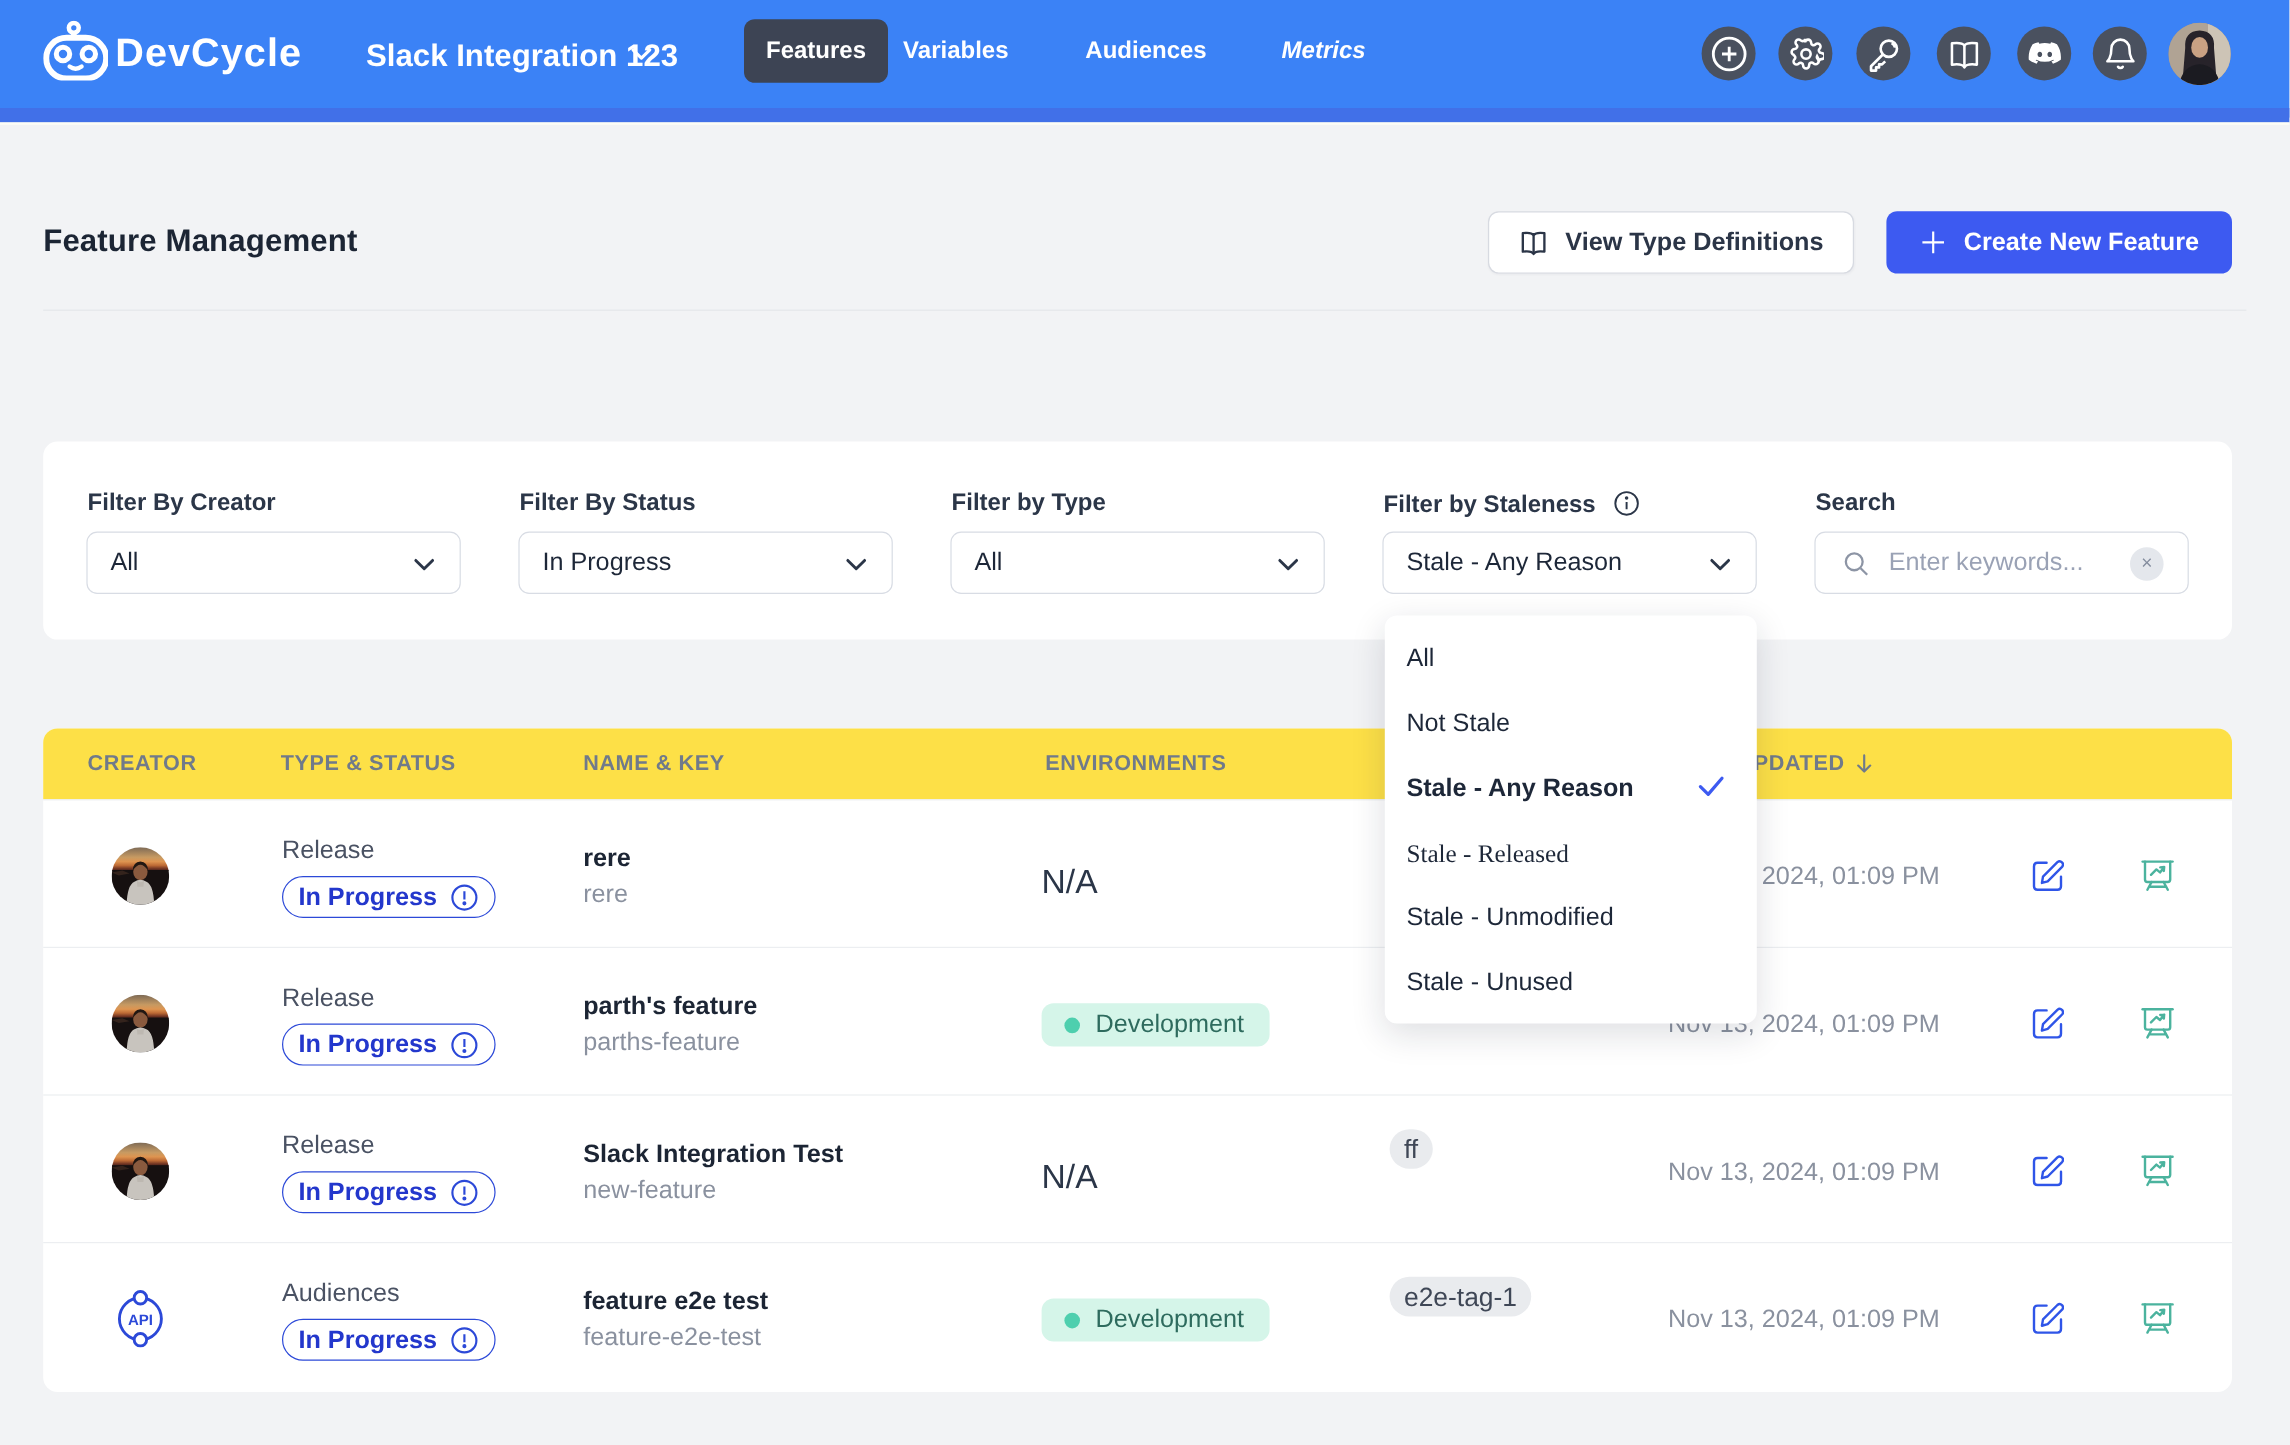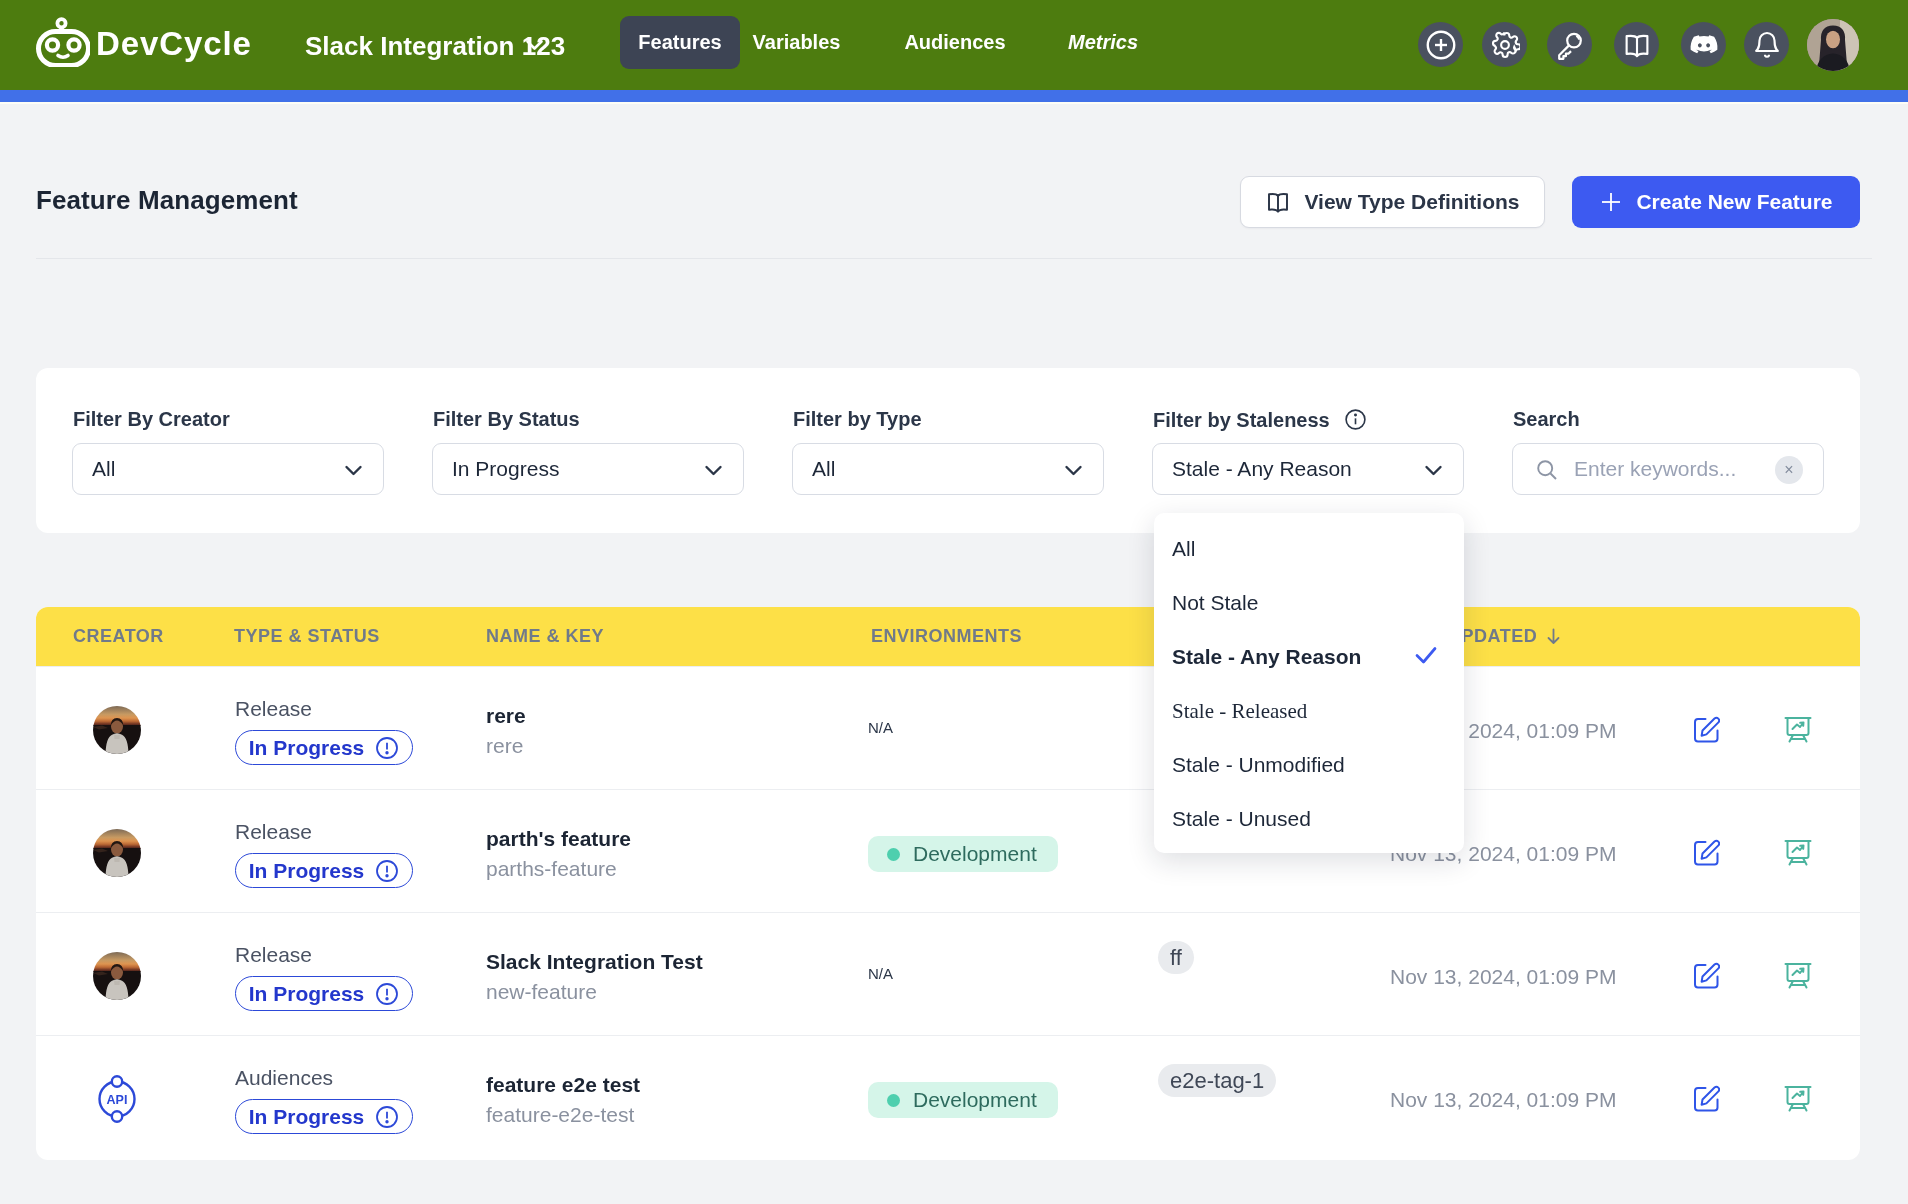--- a/index.html
+++ b/index.html
@@ -1,20 +1,20 @@
 <!DOCTYPE html>
 <html><head>
 <meta charset="utf-8">
 <style>
 * { margin:0; padding:0; box-sizing:border-box; }
 html,body { width:1908px; height:1204px; overflow:hidden; }
 body { font-family:"Liberation Sans", sans-serif; background:#f2f3f5; position:relative; }
 
 
-.nav { position:absolute; left:0; top:0; width:1908px; height:98px; background:#4d7c0f; }
+.nav { position:absolute; left:0; top:0; width:1908px; height:98px; background:#3b82f6; }
 .bluebar { position:absolute; left:0; top:90px; width:1908px; height:12px; background:#4170e8; }
 .whitebar { position:absolute; left:0; top:102px; width:1908px; height:2px; background:#fdfdf6; }
 .logo { position:absolute; left:36px; top:17px; }
 .logoword { position:absolute; left:96px; top:25px; color:#fff; font-size:33px; font-weight:bold; letter-spacing:0.9px; }
 .proj { position:absolute; left:305px; top:31px; color:#fff; font-size:26px; font-weight:bold; white-space:nowrap; }
 .proj svg { position:absolute; left:220px; top:8px; }
 .tab { position:absolute; top:16px; height:53px; border-radius:9px; color:#fff; font-size:20px; font-weight:bold; display:flex; align-items:center; justify-content:center; }
 .tab.active { background:#3d4454;margin-left:32px; }
 .navicon { position:absolute; top:22px; width:45px; height:45px; border-radius:50%; background:#4a515f; display:flex; align-items:center; justify-content:center; }
 
@@ -38,21 +38,21 @@
 
 .tablecard { position:absolute; left:36px; top:607px; width:1824px; height:553px; background:#fff; border-radius:12px; }
 .thead { position:absolute; left:0; top:0; width:1824px; height:59px; background:#fde047; border-radius:12px 12px 0 0; }
 .th { position:absolute; top:0; height:59px; display:flex; align-items:center; font-size:18px; font-weight:bold; letter-spacing:0.5px; color:#707a8a; white-space:nowrap; }
 .row { position:absolute; left:0; width:1824px; height:123px; border-top:1px solid #eceef1; }
 .rel { position:absolute; white-space:nowrap; }
 .typetxt { font-size:21px; color:#4a5263; }
 .pill-prog { width:178px; height:35px; border:1.6px solid #2c49d8; border-radius:18px; color:#2337cc; font-size:21px; font-weight:bold; display:flex; align-items:center; justify-content:center; gap:11px; }
 .fname { font-size:21px; font-weight:bold; color:#1c2534; }
 .fkey { font-size:21px; color:#8a919f; }
-.na { font-size:15px; color:#2b3648; }
+.na { font-size:28px; color:#2b3648; }
 .envpill { height:36px; background:#d5f5e9; border-radius:10px; display:flex; align-items:center; padding:0 21px 0 19px; gap:13px; font-size:21px; color:#2e6b5e; }
 .envdot { width:13px; height:13px; border-radius:50%; background:#4ecfae; }
 .tag { height:33px; background:#e9ebee; border-radius:17px; display:flex; align-items:center; padding:0 12px; font-size:22px; color:#3f4756; }
 .date { font-size:21px; color:#8a919f; }
 </style>
 </head>
 <body>
 
 <div class="nav">
   <div class="logo">

